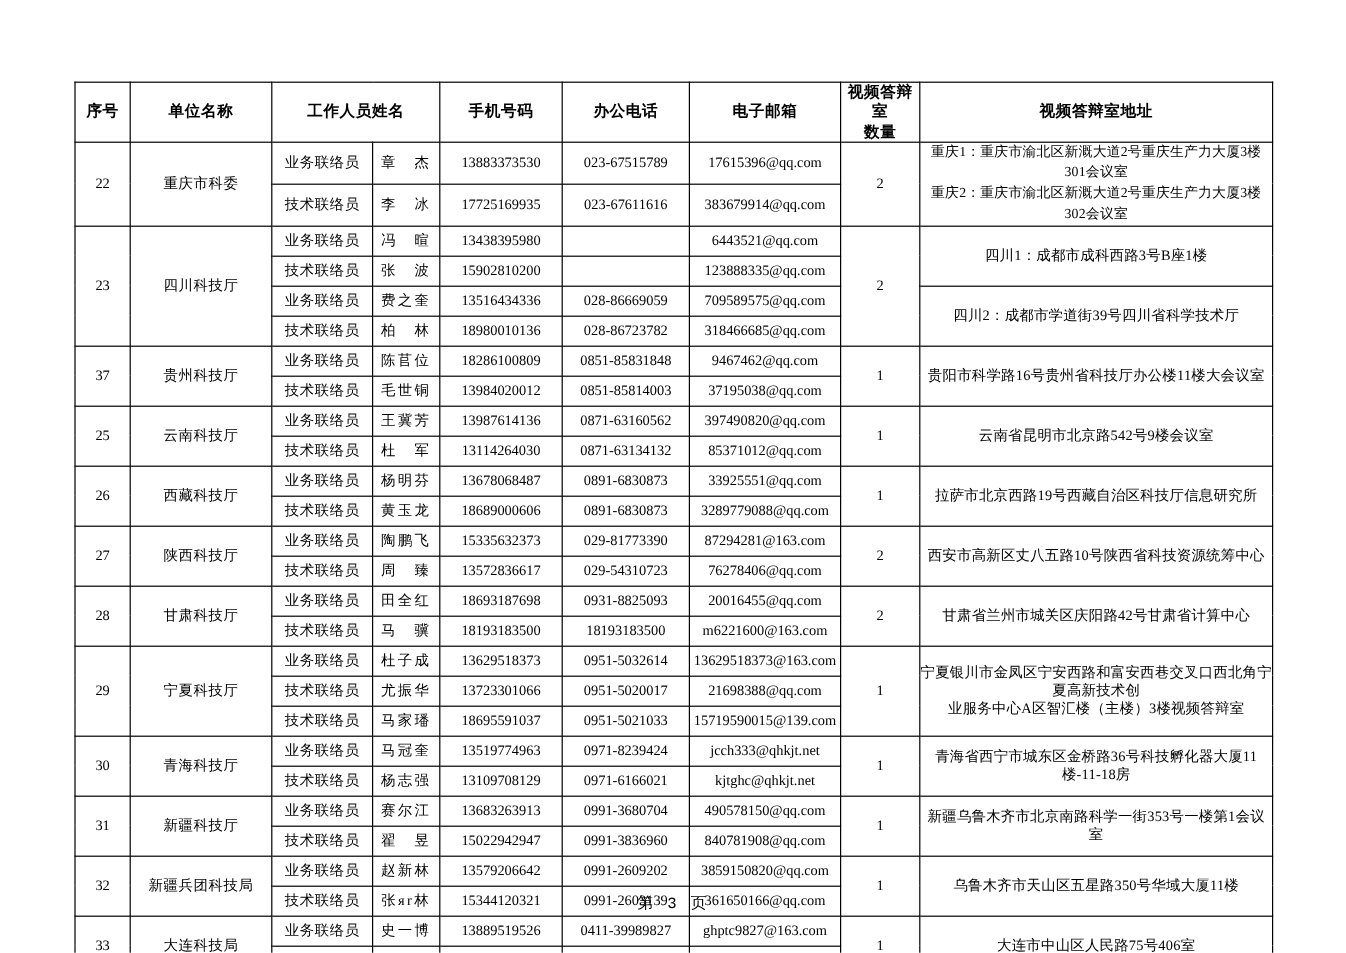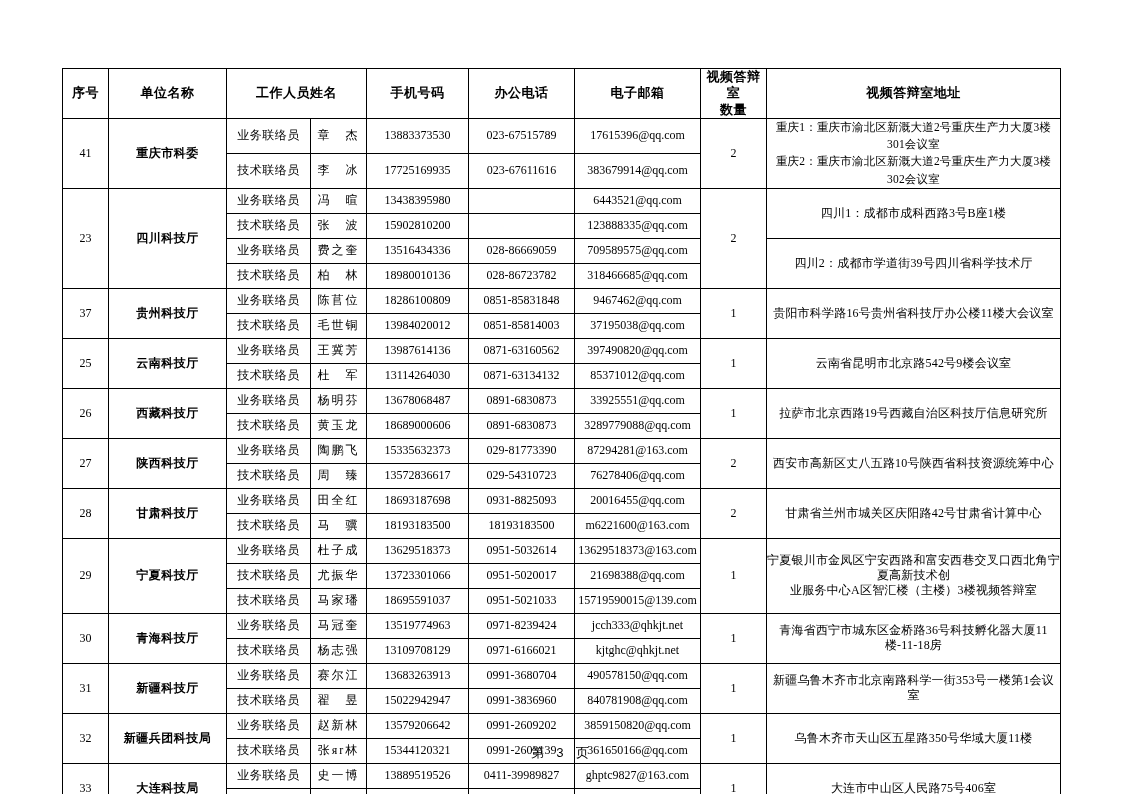--- a/index.html
+++ b/index.html
@@ -45,21 +45,21 @@
     font-weight: bold;
     font-size: 13px;
     height: 36px;
     letter-spacing: 0.5px;
   }
   td.seq {
     font-size: 13px;
   }
   td.org {
     font-size: 13.5px;
-    font-weight: bold;
+    font-weight: normal;
     letter-spacing: 0.5px;
   }
   td.role {
     font-size: 12px;
     letter-spacing: 0.5px;
   }
   td.person {
     font-size: 12.5px;
     letter-spacing: 2px;
   }
@@ -134,21 +134,21 @@
           <th class="hdr-2line">
             <div>视频答辩室</div>
             <div>数量</div>
           </th>
           <th>视频答辩室地址</th>
         </tr>
       </thead>
       <tbody>
 
         <tr class="row-h">
-          <td class="seq" rowspan="2">41</td>
+          <td class="seq" rowspan="2">22</td>
           <td class="org" rowspan="2">重庆市科委</td>
           <td class="role">业务联络员</td>
           <td class="person">章　杰</td>
           <td class="mobile">13883373530</td>
           <td class="office">023-67515789</td>
           <td class="email">17615396@qq.com</td>
           <td class="count" rowspan="2">2</td>
           <td class="addr small" rowspan="2">
             <div>重庆1：重庆市渝北区新溉大道2号重庆生产力大厦3楼301会议室</div>
             <div>重庆2：重庆市渝北区新溉大道2号重庆生产力大厦3楼302会议室</div>

